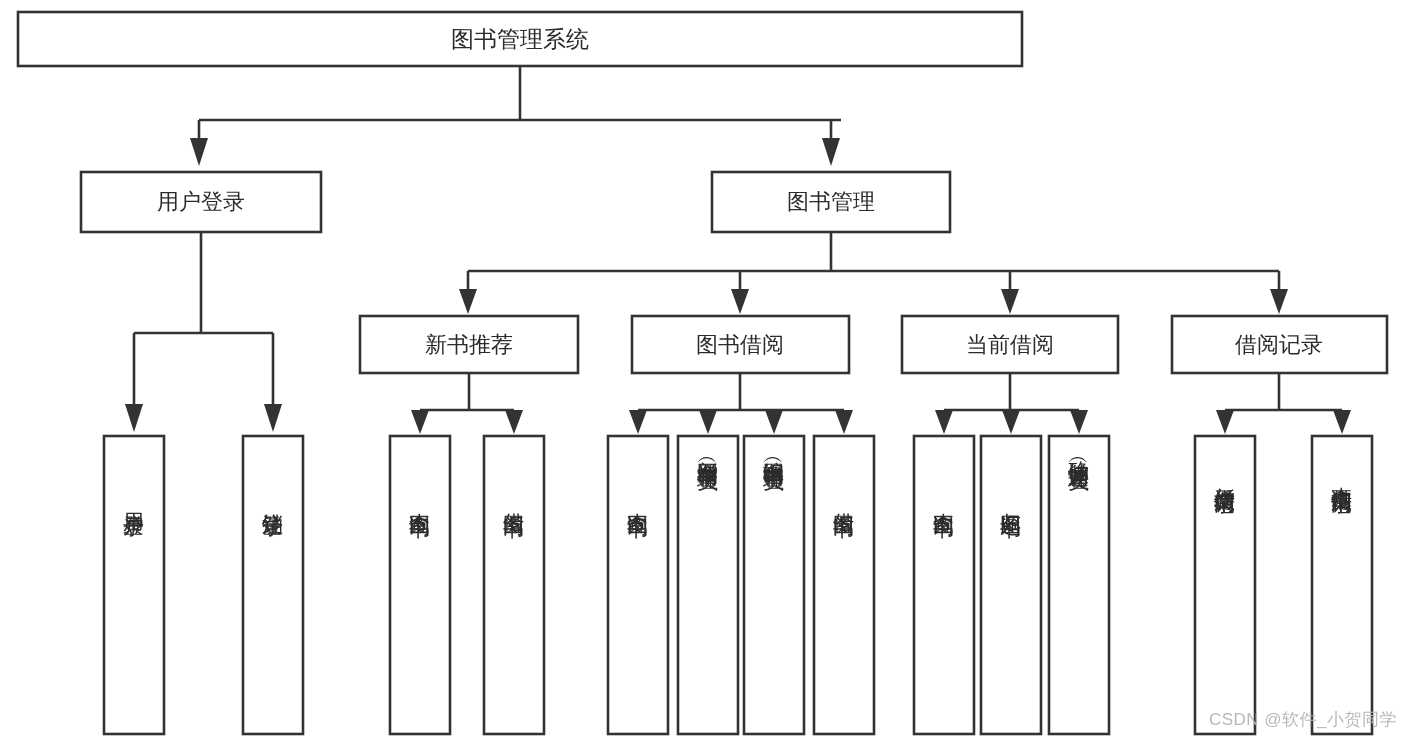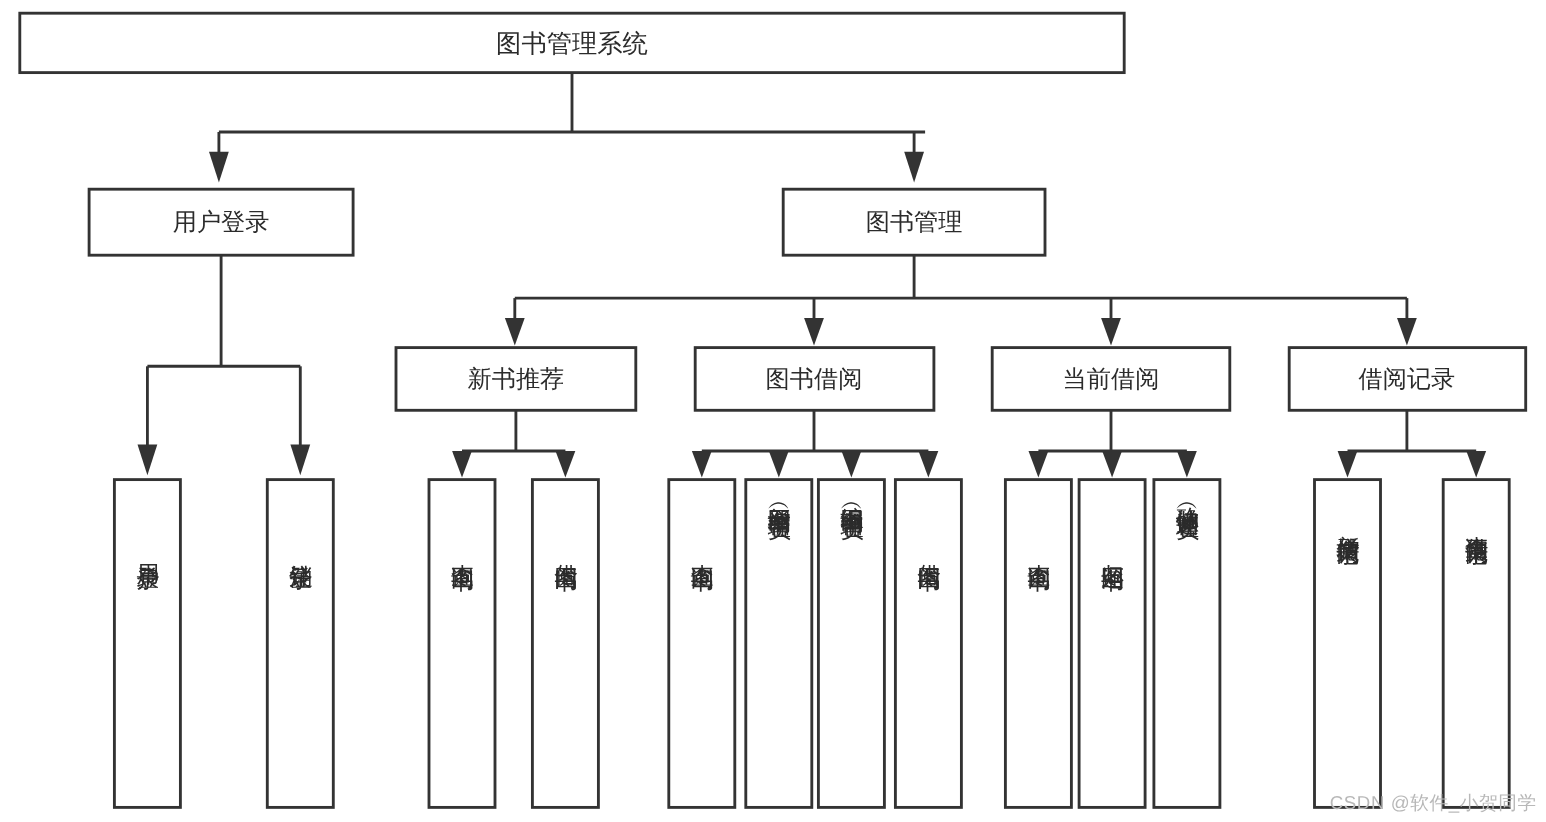--- a/index.html
+++ b/index.html
@@ -68,21 +68,21 @@
     font-family: "Liberation Sans", "DejaVu Sans", sans-serif;
     font-size: 21px;
     line-height: 1.0;
     color: #2b2b2b;
     letter-spacing: 1.5px;
     white-space: nowrap;
   }
   #watermark {
     position: absolute;
     right: 8px;
-    bottom: 6px;
+    bottom: 16px;
     font-family: "Liberation Sans", "DejaVu Sans", sans-serif;
     font-size: 17px;
     color: #b8b8b8;
     letter-spacing: 0.5px;
     white-space: nowrap;
   }
 </style>
 </head>
 <body>
 

